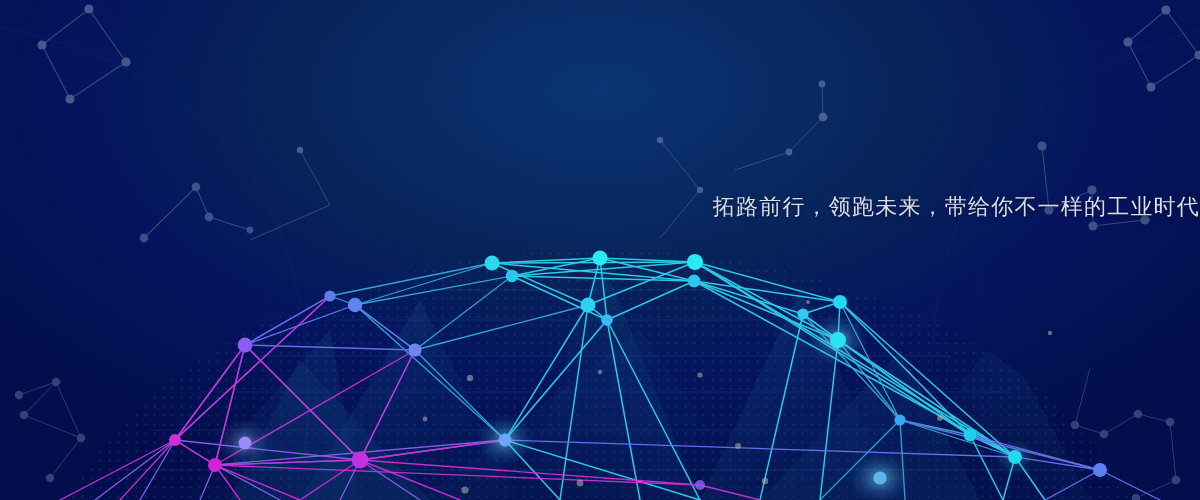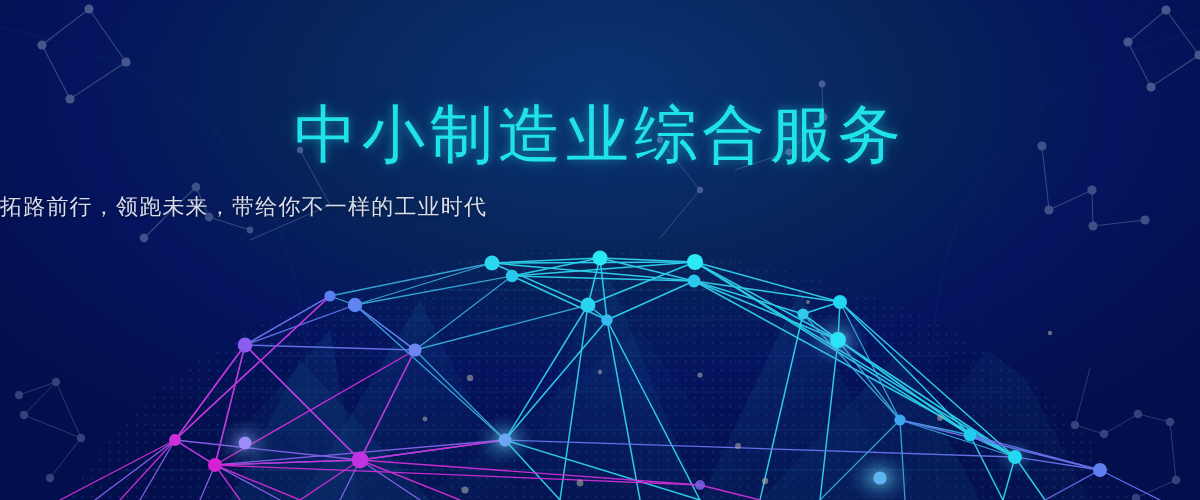--- a/index.html
+++ b/index.html
@@ -52,21 +52,21 @@
     color: #1fe3e8;
     font-weight: 300;
     white-space: nowrap;
     text-shadow: 0 0 10px rgba(34,226,232,0.45), 0 0 24px rgba(34,226,232,0.22);
   }
   #subhead {
     position: absolute;
     left: 0;
     top: 196px;
     width: 1200px;
-    text-align: left;
+    text-align: right;
     font-size: 22px;
     line-height: 1;
     letter-spacing: 1.2px;
     color: #d9dde9;
     font-weight: 400;
     white-space: nowrap;
     text-shadow: 0 1px 3px rgba(0,0,0,0.45);
   }
 </style>
 </head>
@@ -370,17 +370,16 @@
       <circle cx="738" cy="446" r="3.0"></circle>
       <circle cx="765" cy="481" r="3.2"></circle>
       <circle cx="940" cy="418" r="3.0"></circle>
       <circle cx="808" cy="302" r="2.0"></circle>
       <circle cx="1050" cy="333" r="2.2"></circle>
       <circle cx="425" cy="419" r="2.4"></circle>
     </g>
   </svg>
 
   <div id="text-layer">
-    <div id="headline">中小制造业综合服务</div>
     <div id="subhead">拓路前行，领跑未来，带给你不一样的工业时代</div>
   </div>
 
 </div>
 
 </body></html>

